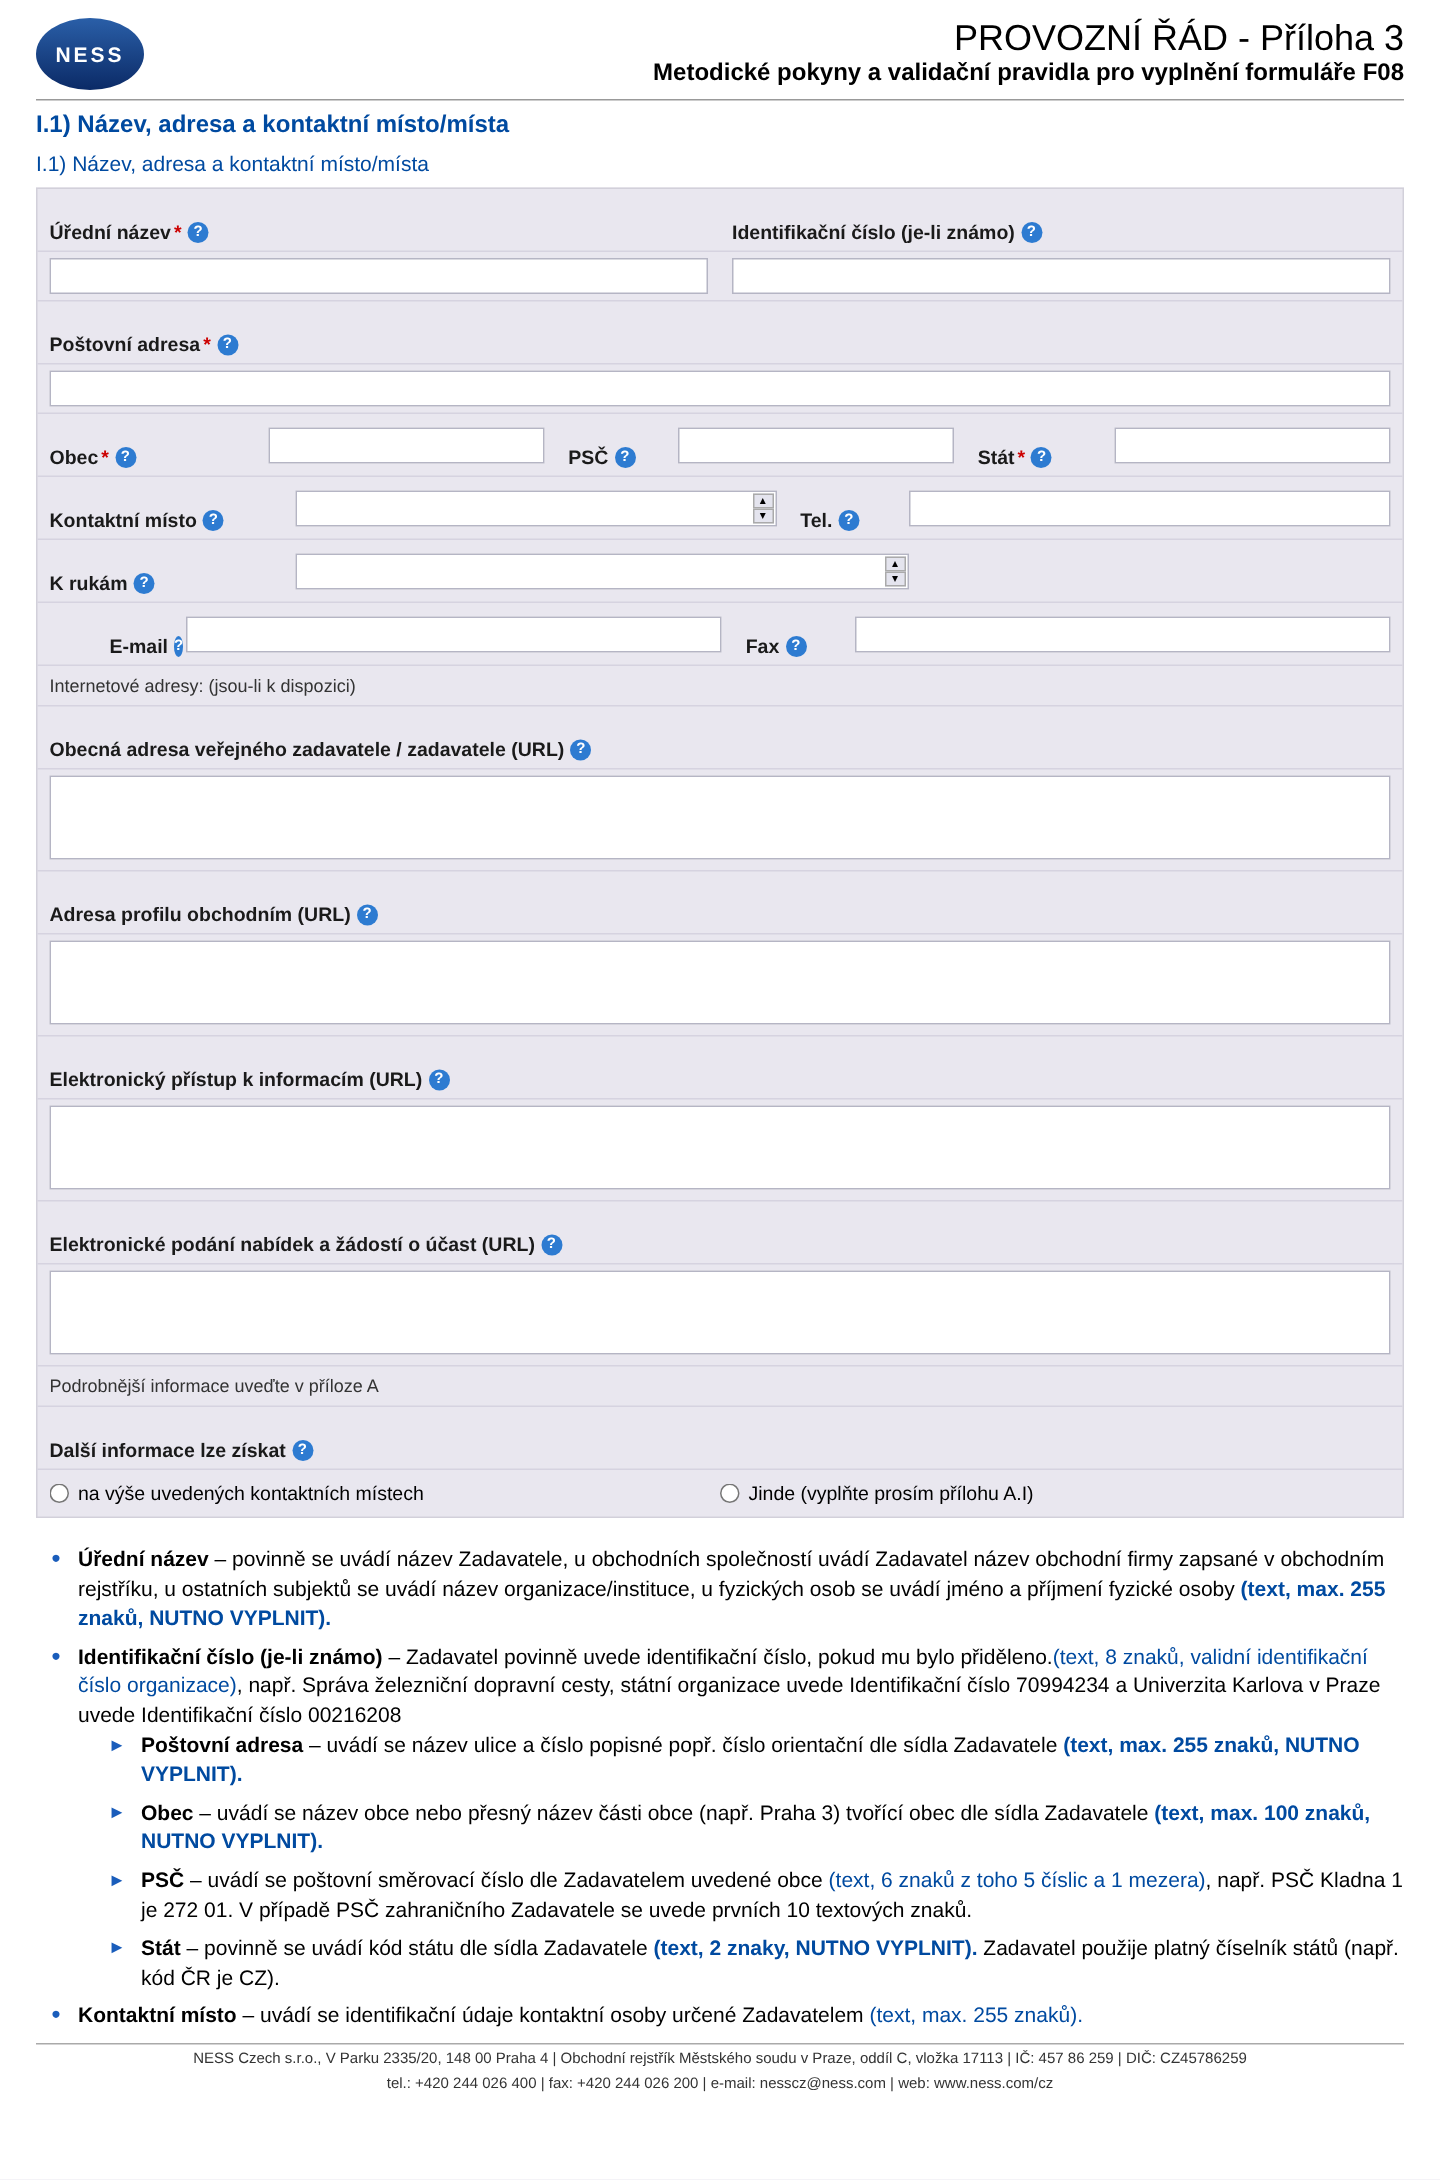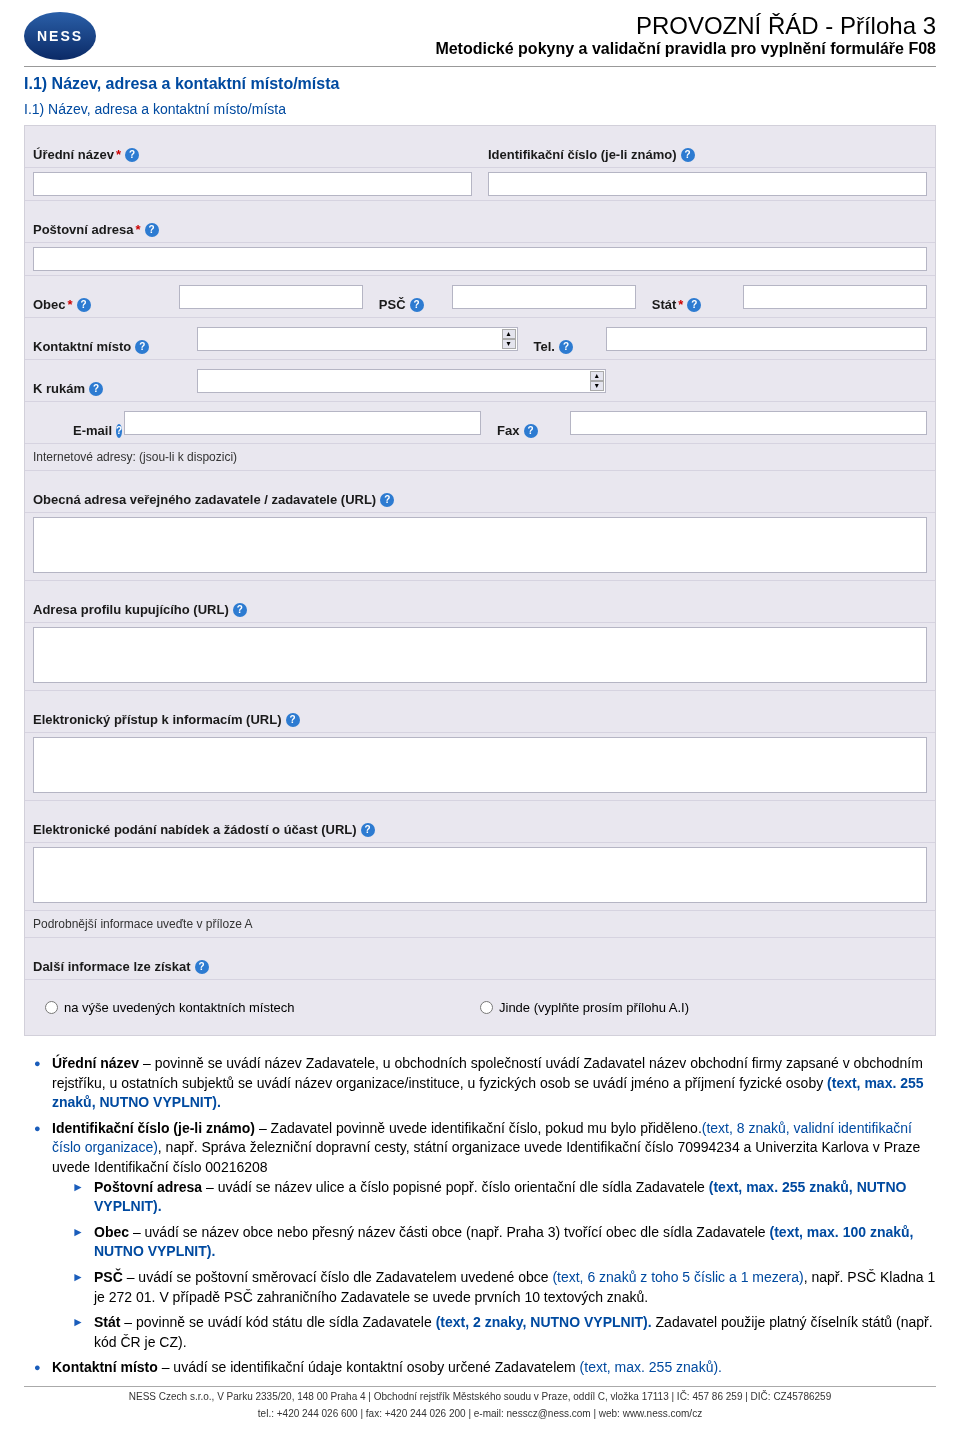--- a/index.html
+++ b/index.html
@@ -23,21 +23,21 @@
   .req { color: #c00; margin-left:2px; }
   .help { width: 14px; height: 14px; border-radius: 50%; background: #2d7bd1; color: #fff; font-size: 10px; font-weight: bold; display: inline-flex; align-items:center; justify-content:center; margin-left: 4px; }
   input.txt, textarea.txt { border: 1px solid #b5b5c4; background: #fff; height: 24px; padding: 2px 4px; font-family: inherit; font-size: 12px; }
   textarea.txt { resize: none; }
   .full-input { width: 100%; }
   .inbox { flex:1; padding: 4px 8px; }
   .spin { position: relative; display:inline-block; }
   .spin .btns { position:absolute; right:2px; top:2px; width:14px; }
   .spin .btns div { width:14px; height:10px; background:#e4e4ee; border:1px solid #aaa; font-size:8px; line-height:8px; text-align:center; }
 
-  .radio-row { display:flex; align-items:flex-end; padding:20px; }
+  .radio-row { display:flex; align-items:flex-end; padding:8px; }
   .radio-opt { display:flex; align-items:center; margin-right: 40px; }
   .radio-opt input { margin-right: 6px; }
 
   .instructions { padding: 10px 0 0; font-size: 14px; line-height: 1.4; }
   ul.disc { list-style: none; padding-left: 28px; margin: 8px 0; }
   ul.disc > li { position: relative; margin-bottom: 6px; }
   ul.disc > li::before { content: "●"; color: #1a5dbb; position: absolute; left: -18px; top: 2px; font-size: 11px; }
   ul.tri { list-style: none; padding-left: 42px; }
   ul.tri > li { position: relative; margin-bottom: 6px; }
   ul.tri > li::before { content: "►"; color: #1a5dbb; position: absolute; left: -22px; top: 1px; font-size: 12px; }
@@ -170,21 +170,21 @@
       <span class="lbl">Obecná adresa veřejného zadavatele / zadavatele (URL)</span>
       <span class="help">?</span>
     </div>
       </div>
     <div class="row bigcell">
         <div class="inbox"><textarea class="txt full-input" style="height: 56px;"></textarea></div>
       </div>
 
     <div class="row">
         <div class="cell">
-      <span class="lbl">Adresa profilu kupujícího (URL)</span>
+      <span class="lbl">Adresa profilu obchodním (URL)</span>
       <span class="help">?</span>
     </div>
       </div>
     <div class="row bigcell">
         <div class="inbox"><textarea class="txt full-input" style="height: 56px;"></textarea></div>
       </div>
 
     <div class="row">
         <div class="cell">
       <span class="lbl">Elektronický přístup k informacím (URL)</span>
@@ -249,14 +249,14 @@
           </li>
         </ul>
       </li>
       <li>
         <span class="bold">Kontaktní místo</span><span> – uvádí se identifikační údaje kontaktní osoby určené Zadavatelem </span><span class="blue">(text, max. 255 znaků).</span>
       </li>
     </ul>
   </div>
 
   <div class="footer-sub">NESS Czech s.r.o., V Parku 2335/20, 148 00 Praha 4 | Obchodní rejstřík Městského soudu v Praze, oddíl C, vložka 17113 | IČ: 457 86 259 | DIČ: CZ45786259</div>
-  <div class="footer-sub" style="border:none;">tel.: +420 244 026 600 | fax: +420 244 026 200 | e-mail: nesscz@ness.com | web: www.ness.com/cz</div>
+  <div class="footer-sub" style="border:none;">tel.: +420 244 026 400 | fax: +420 244 026 200 | e-mail: nesscz@ness.com | web: www.ness.com/cz</div>
 </div>
 
 </body></html>

